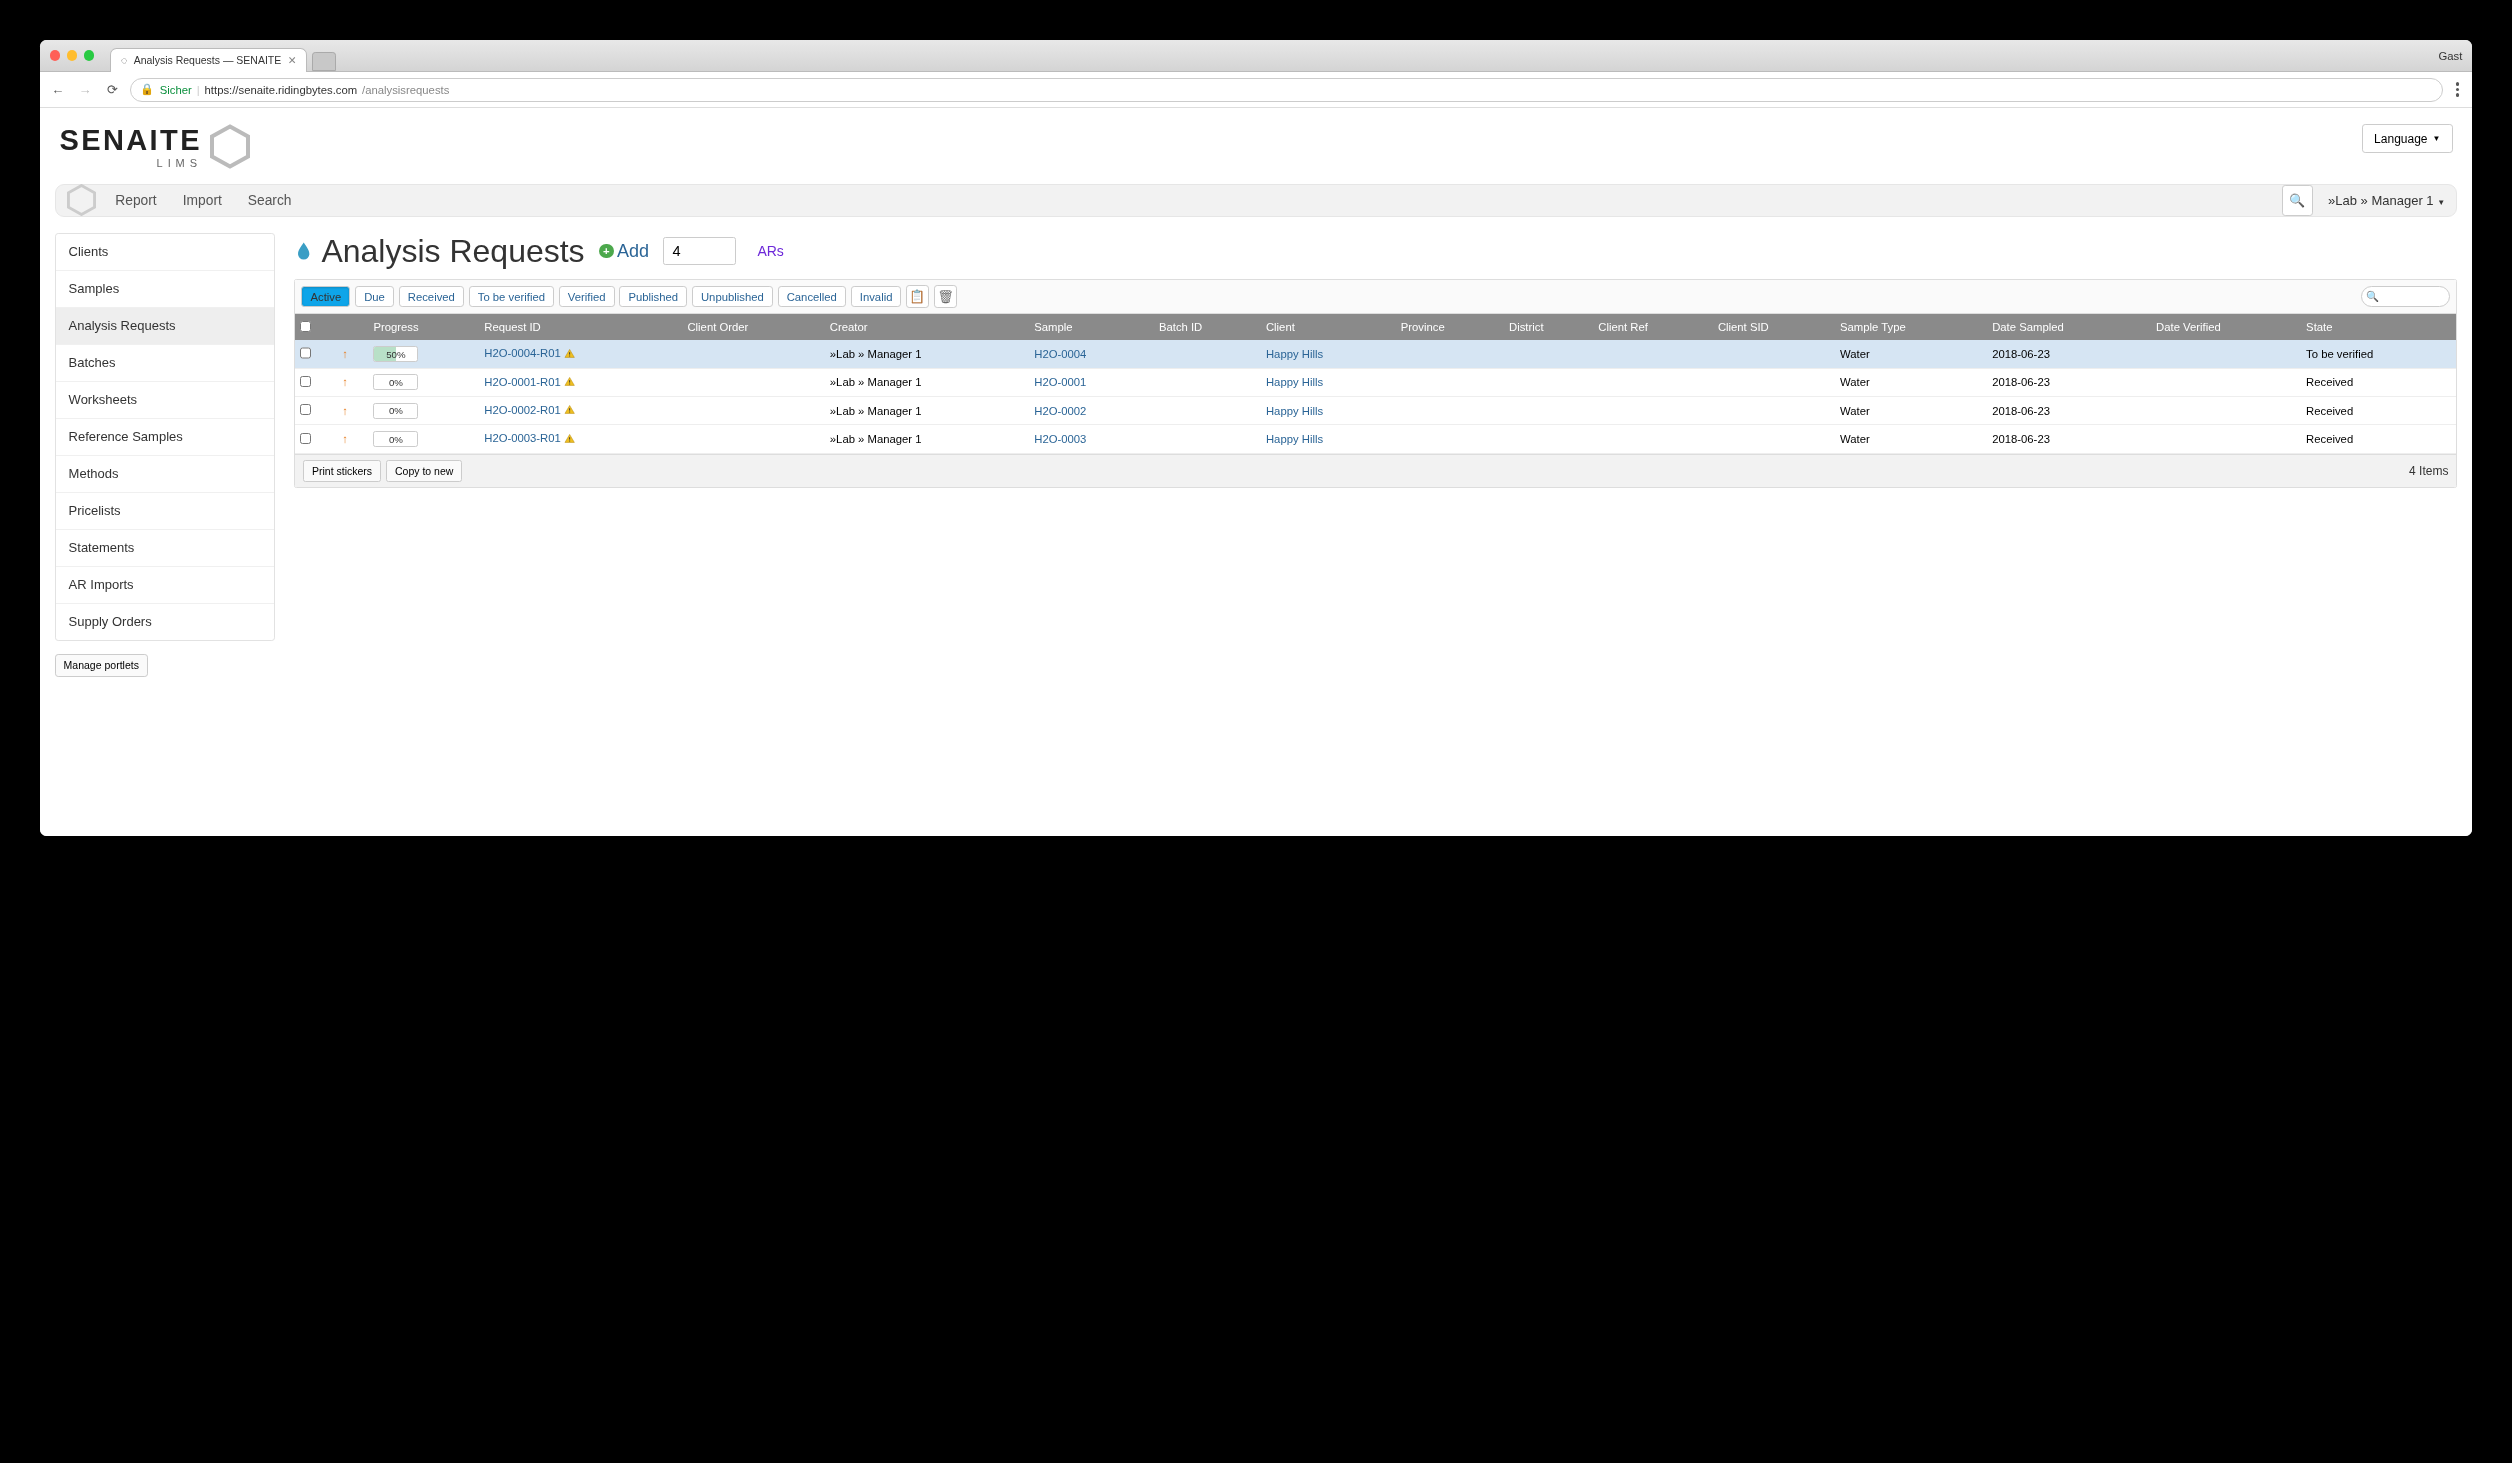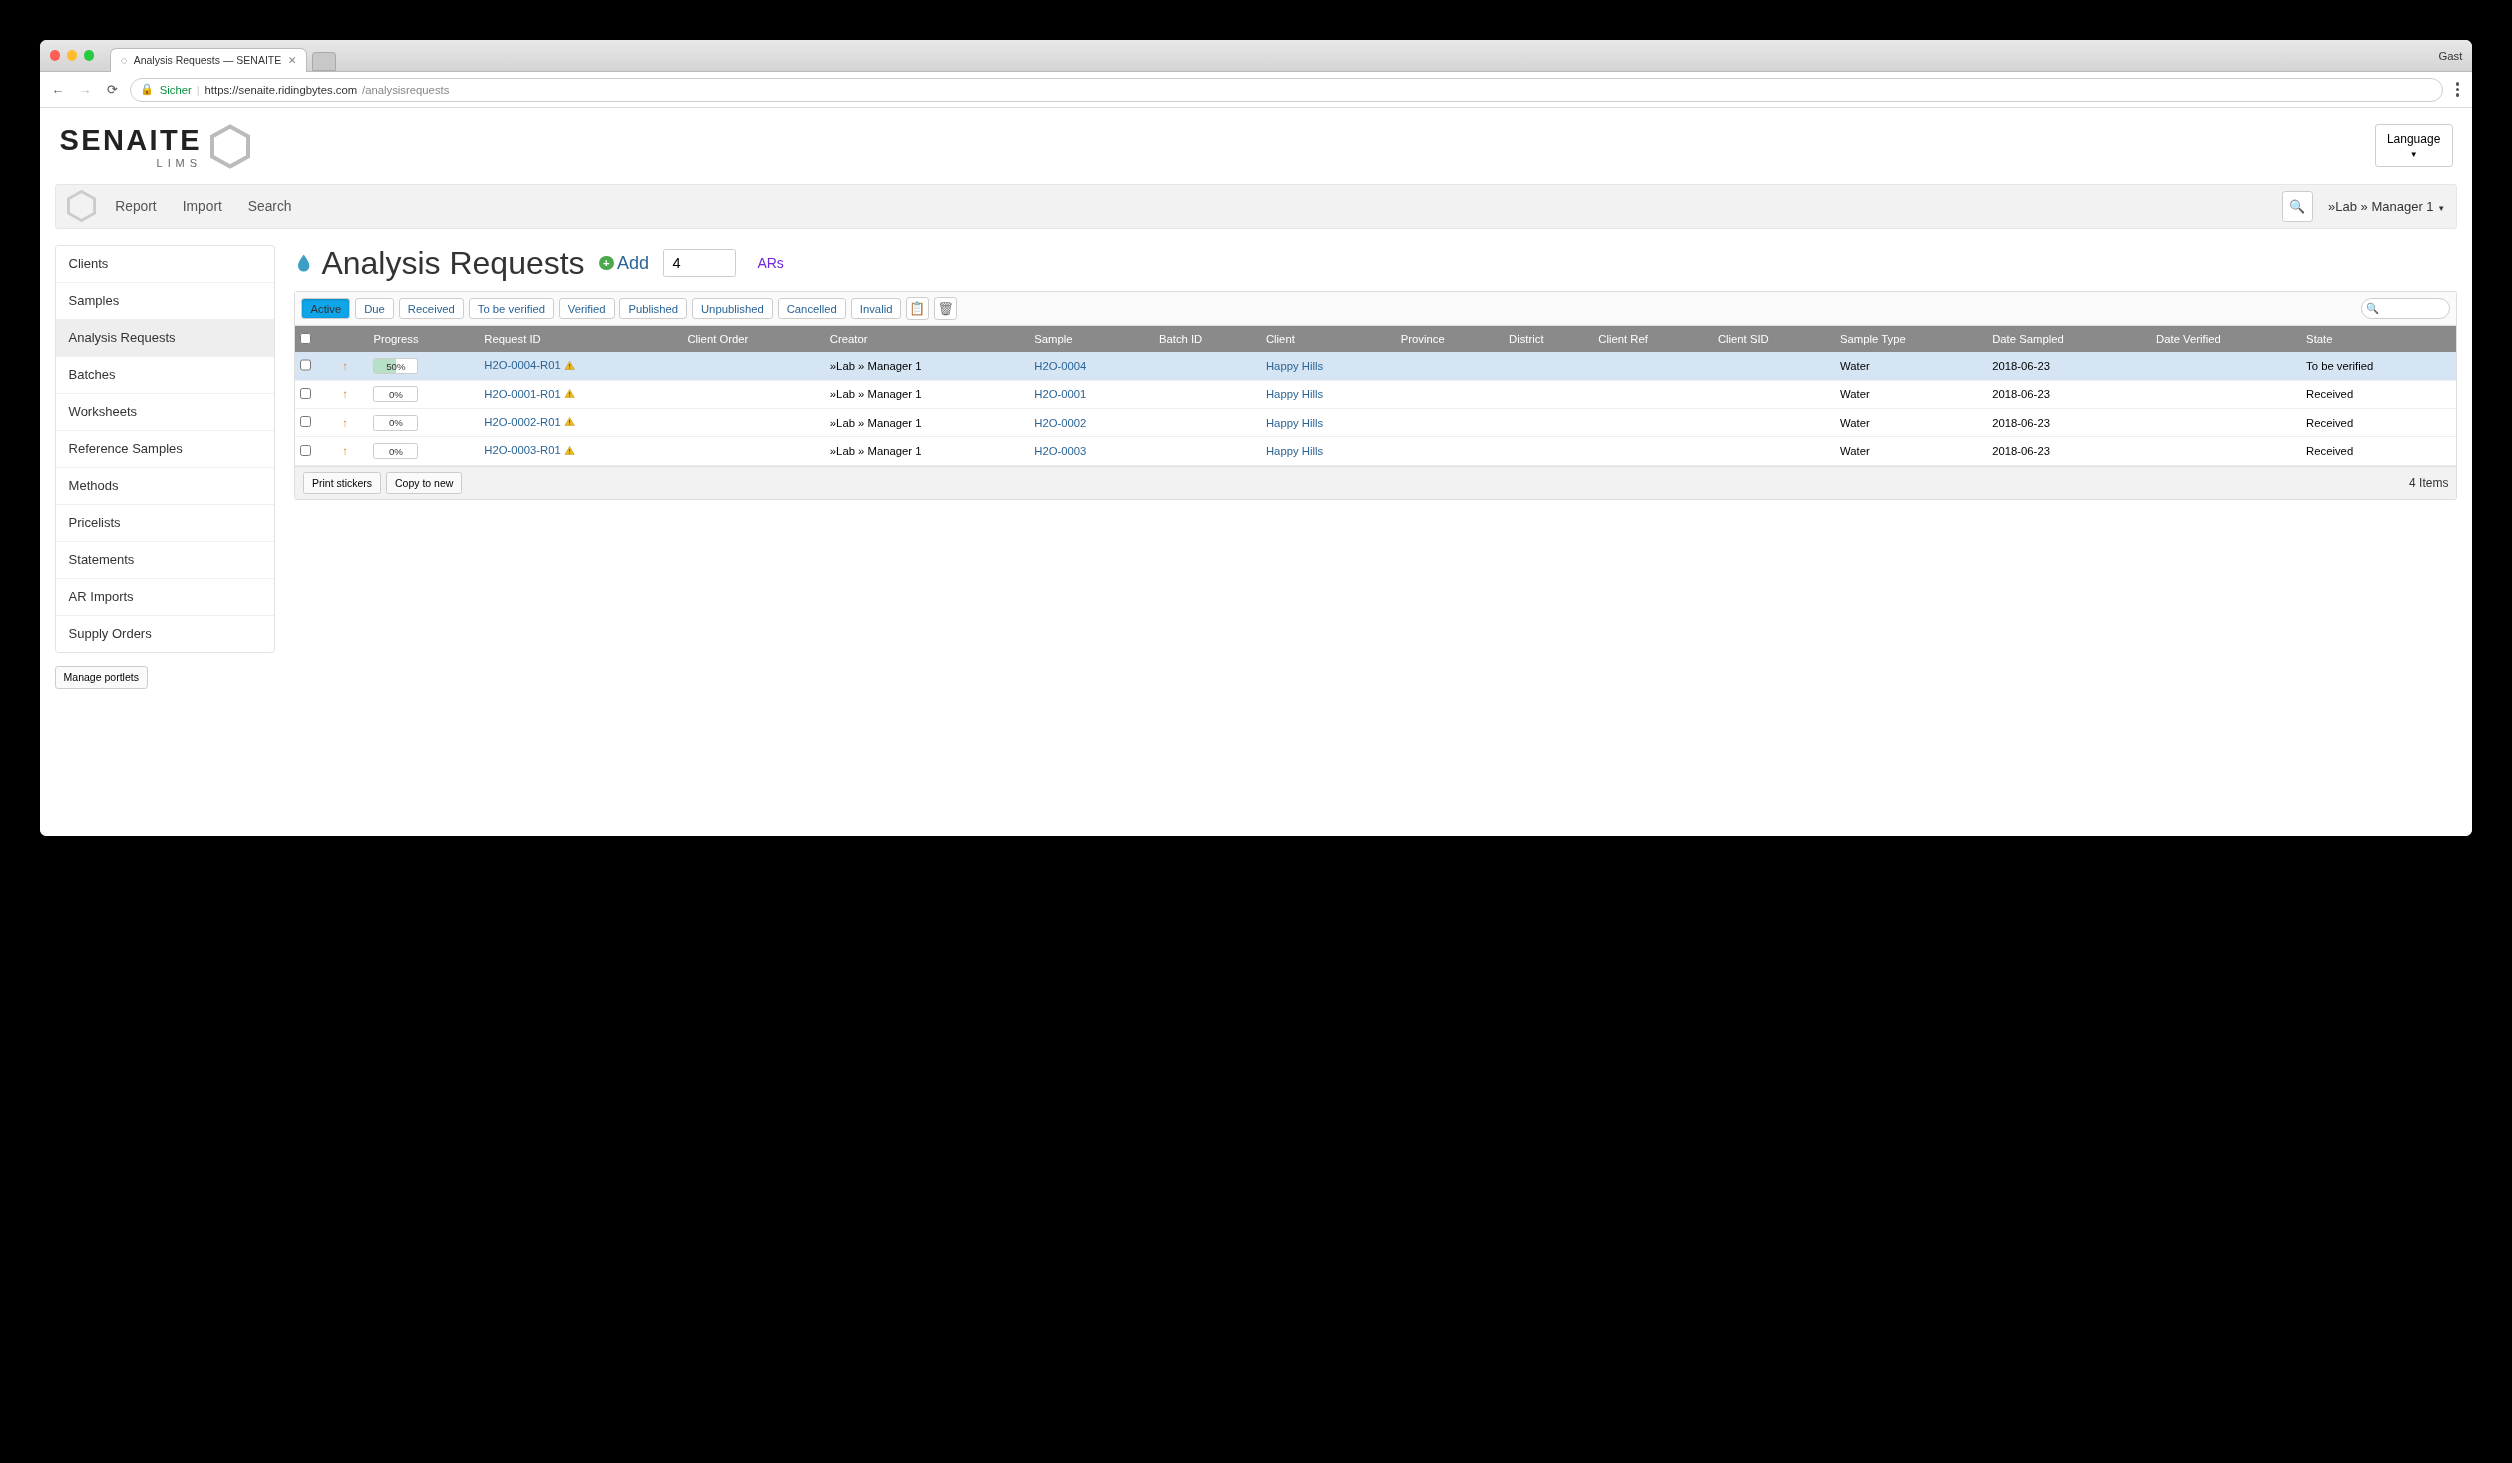--- a/index.html
+++ b/index.html
@@ -25,22 +25,22 @@
 .url-host { color: #333; }
 .url-path { color: #888; }
 .menu-dots { display: flex; flex-direction: column; gap: 2.4px; padding: 0 4.9px; }
 .menu-dots span { width: 3.2px; height: 3.2px; background: #555; border-radius: 50%; }
 .page { background: #fff; min-height: 728px; display: flex; flex-direction: column; }
 .header { display: flex; justify-content: space-between; align-items: flex-start; padding: 16px 19.4px 4.9px; }
 .logo { display: flex; align-items: center; gap: 8px; }
 .logo-text { font-size: 29px; font-weight: 700; letter-spacing: 2.4px; color: #222; }
 .logo-sub { font-size: 11px; letter-spacing: 4.9px; color: #666; text-align: right; }
 .hexagon { width: 40px; height: 45px; }
-.lang-btn { border: 0.8px solid #ccc; background: #fff; border-radius: 3.2px; padding: 6.5px 11.3px; font-size: 12px; cursor: pointer; display: flex; align-items: center; gap: 4.9px; flex-direction: column; }
-.topbar { background: #f2f2f2; margin: 9.7px 14.6px 0; border-radius: 3px; display: flex; align-items: center; padding: 0 11.3px; height: 45px; border: 0.8px solid #e6e6e6; }
+.lang-btn { border: 0.8px solid #ccc; background: #fff; border-radius: 3.2px; padding: 6.5px 11.3px; font-size: 12px; cursor: pointer; display: flex; align-items: center; gap: 4.9px; }
+.topbar { background: #f2f2f2; margin: 9.7px 14.6px 0; border-radius: 9px; display: flex; align-items: center; padding: 0 11.3px; height: 33px; border: 0.8px solid #e6e6e6; }
 .topbar-hex { width: 29px; height: 32px; margin-right: 19.4px; }
 .topbar-link { color: #555; font-size: 13.8px; margin-right: 26px; cursor: pointer; }
 .topbar-right { margin-left: auto; display: flex; align-items: center; gap: 14.6px; }
 .search-circle { width: 31px; height: 31px; border: 0.8px solid #ccc; border-radius: 3.2px; background: #fff; display: flex; align-items: center; justify-content: center; font-size: 13px; cursor: pointer; }
 .user-dd { font-size: 13px; color: #333; cursor: pointer; }
 .content { display: flex; gap: 19.4px; padding: 16px 14.6px; }
 .sidebar { width: 220px; flex-shrink: 0; border: 0.8px solid #e2e2e2; border-radius: 3.2px; background: #fff; }
 .side-item { padding: 10.5px 13px; font-size: 13px; color: #333; cursor: pointer; border-bottom: 0.8px solid #f0f0f0; }
 .side-item:last-child { border-bottom: none; }
 .side-item.active { background: #eee; }

